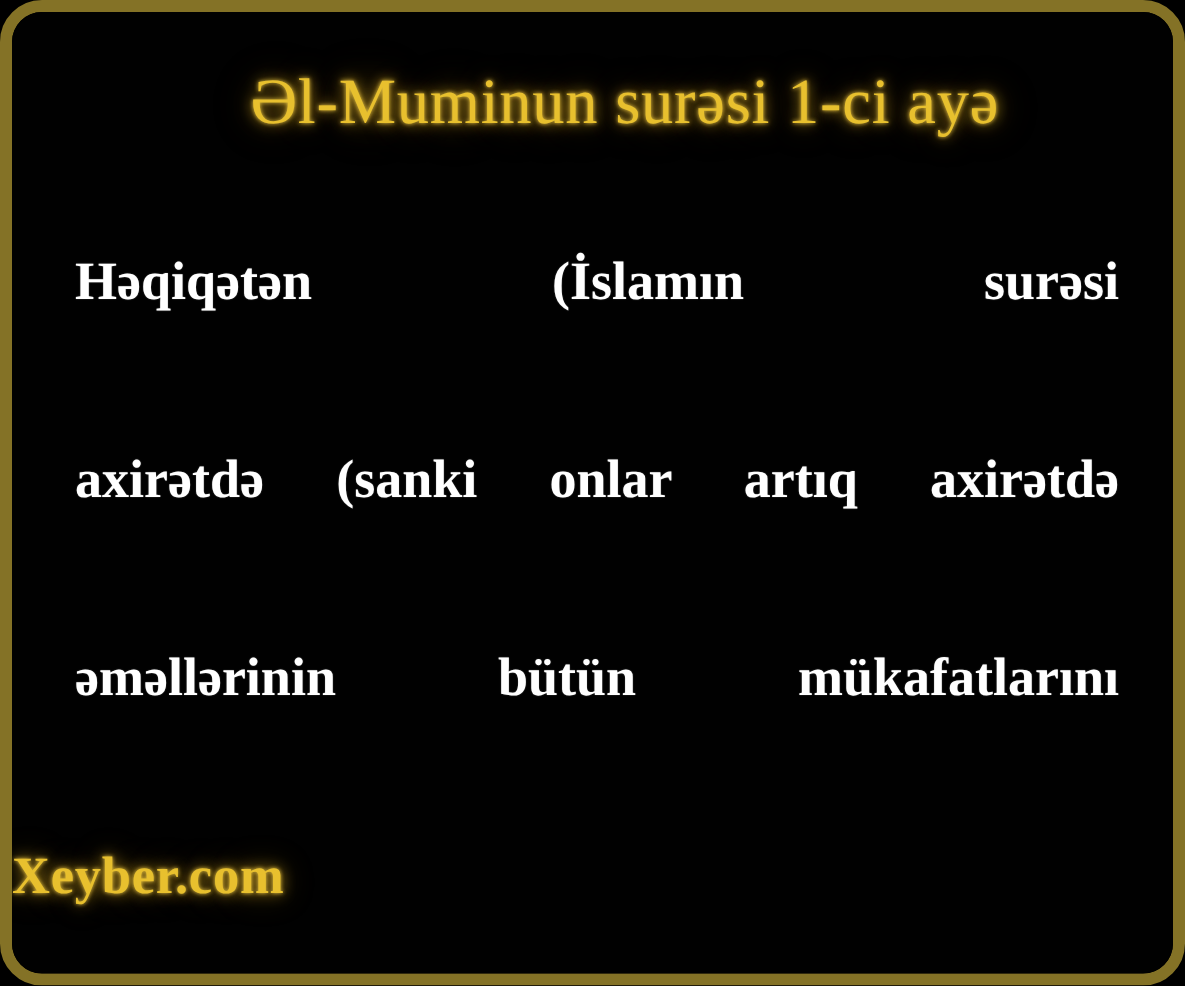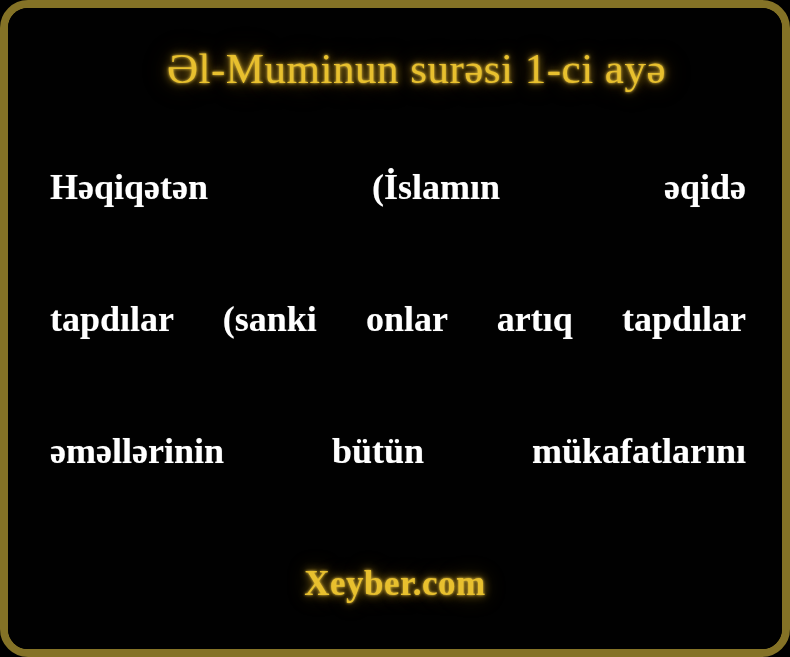--- a/index.html
+++ b/index.html
@@ -78,21 +78,21 @@
     display: inline-block;
     width: 100%;
     height: 0;
   }
 
   #footer {
     position: absolute;
     left: 0;
     right: 0;
     top: 556px;
-    text-align: center;
+    text-align: left;
     color: #e8c02e;
     font-family: "Liberation Serif", "DejaVu Serif", serif;
     font-weight: bold;
     font-size: 35px;
     letter-spacing: 0.5px;
     text-shadow:
       0 0 3px rgba(255, 214, 70, 0.95),
       0 0 10px rgba(235, 185, 40, 0.70),
       0 0 22px rgba(185, 140, 25, 0.40);
     white-space: nowrap;
@@ -100,22 +100,22 @@
 </style>
 </head>
 <body>
 
 <div id="card">
   <div id="inner">
 
     <div id="title">Əl-Muminun surəsi 1-ci ayə</div>
 
     <div id="body-text">
-      <span class="ln">Həqiqətən (İslamın əqidə</span>
-      <span class="ln">tapdılar (sanki onlar artıq tapdılar</span>
+      <span class="ln">Həqiqətən (İslamın surəsi</span>
+      <span class="ln">axirətdə (sanki onlar artıq axirətdə</span>
       <span class="ln">əməllərinin bütün mükafatlarını</span>
 
     </div>
 
     <div id="footer">Xeyber.com</div>
 
   </div>
 </div>
 
 </body></html>

